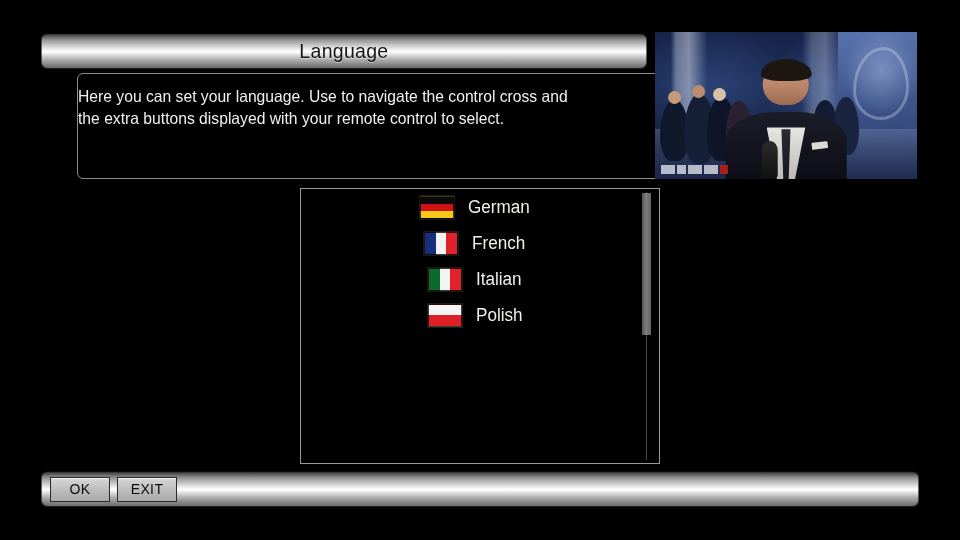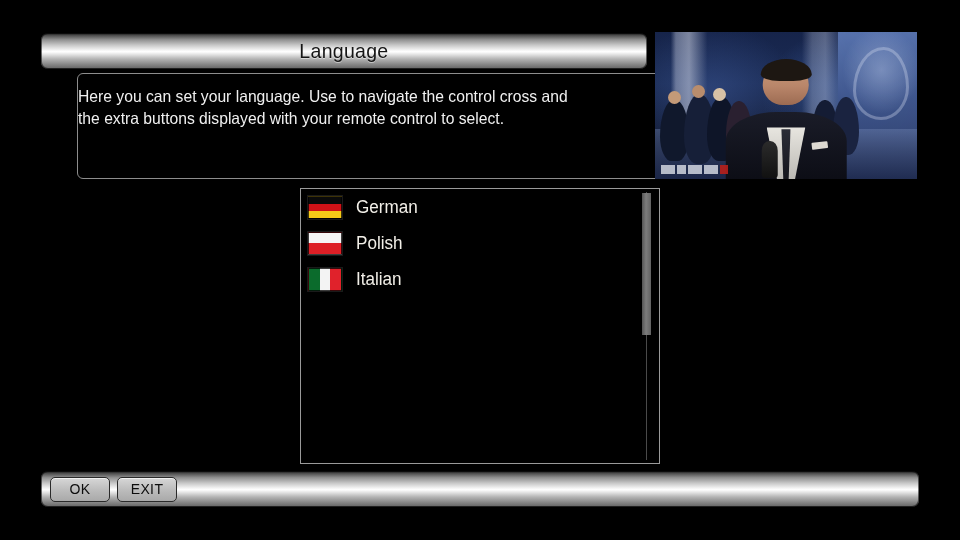--- a/index.html
+++ b/index.html
@@ -135,21 +135,21 @@
   .bug-seg.red{background:#b3201c;width:8px;}
 
   
   #list-panel{
     position:absolute;left:300px;top:188px;width:360px;height:276px;
     background:#000;border:1px solid #9a9a9a;box-sizing:border-box;
   }
   #list-rows{position:absolute;left:0;top:0;width:344px;}
   .lang-row{
     height:36px;display:flex;align-items:center;position:relative;
-    padding-left:3px;box-sizing:border-box;
+    padding-left:3px;box-sizing:border-box;justify-content:center;
   }
   .lang-row .hl{
     position:absolute;left:45px;right:5px;top:2px;bottom:2px;
     background:transparent;border-radius:1px;
   }
   .lang-row.selected .hl{background:#c3a074;}
   .lang-row.selected .flag-wrap{background:#c3a074;}
   .flag-wrap{
     width:42px;height:36px;display:flex;align-items:center;justify-content:center;
     position:relative;z-index:2;flex:0 0 42px;
@@ -220,21 +220,21 @@
     background:linear-gradient(to right,#545454,#7d7d7d 45%,#636363);
   }
 
   
   #bottom-bar{
     position:absolute;left:41px;top:471px;width:878px;height:36px;
     display:flex;align-items:center;padding-left:9px;box-sizing:border-box;gap:7px;
   }
   .softkey{
     height:23px;min-width:40px;padding:0 9px;
-    border:1px solid #2a2a2a;border-radius:5px;
+    border:1px solid #2a2a2a;border-radius:0;
     background:linear-gradient(to bottom,#d7d7d7,#bdbdbd 50%,#a9a9a9);
     display:flex;align-items:center;justify-content:center;
     font-size:14px;color:#0d0d0d;letter-spacing:.4px;
     box-shadow:inset 0 1px 0 rgba(255,255,255,.65);
     text-align:center;
   }
 </style>
 </head>
 <body>
 
@@ -289,38 +289,45 @@
 
       <div class="lang-row">
         <div class="hl"></div>
         <div class="flag-wrap">
           <div class="flag f-de"></div>
         </div>
         <div class="lang-label">German</div>
       </div>
 
 
-
+      <div class="lang-row">
+        <div class="hl"></div>
+        <div class="flag-wrap">
+          <div class="flag f-fr"></div>
+        </div>
+        <div class="lang-label">French</div>
+      </div>
+
+
+      <div class="lang-row">
+        <div class="hl"></div>
+        <div class="flag-wrap">
+          <div class="flag f-it"></div>
+        </div>
+        <div class="lang-label">Italian</div>
+      </div>
 
       <div class="lang-row">
         <div class="hl"></div>
         <div class="flag-wrap">
           <div class="flag f-pl"></div>
         </div>
         <div class="lang-label">Polish</div>
       </div>
 
-      <div class="lang-row">
-        <div class="hl"></div>
-        <div class="flag-wrap">
-          <div class="flag f-it"></div>
-        </div>
-        <div class="lang-label">Italian</div>
-      </div>
-
 
     </div>
 
     <div id="scrollbar">
       <div id="scroll-track"></div>
       <div id="scroll-thumb"></div>
     </div>
   </div>
 
   <div id="bottom-bar" class="metal">

